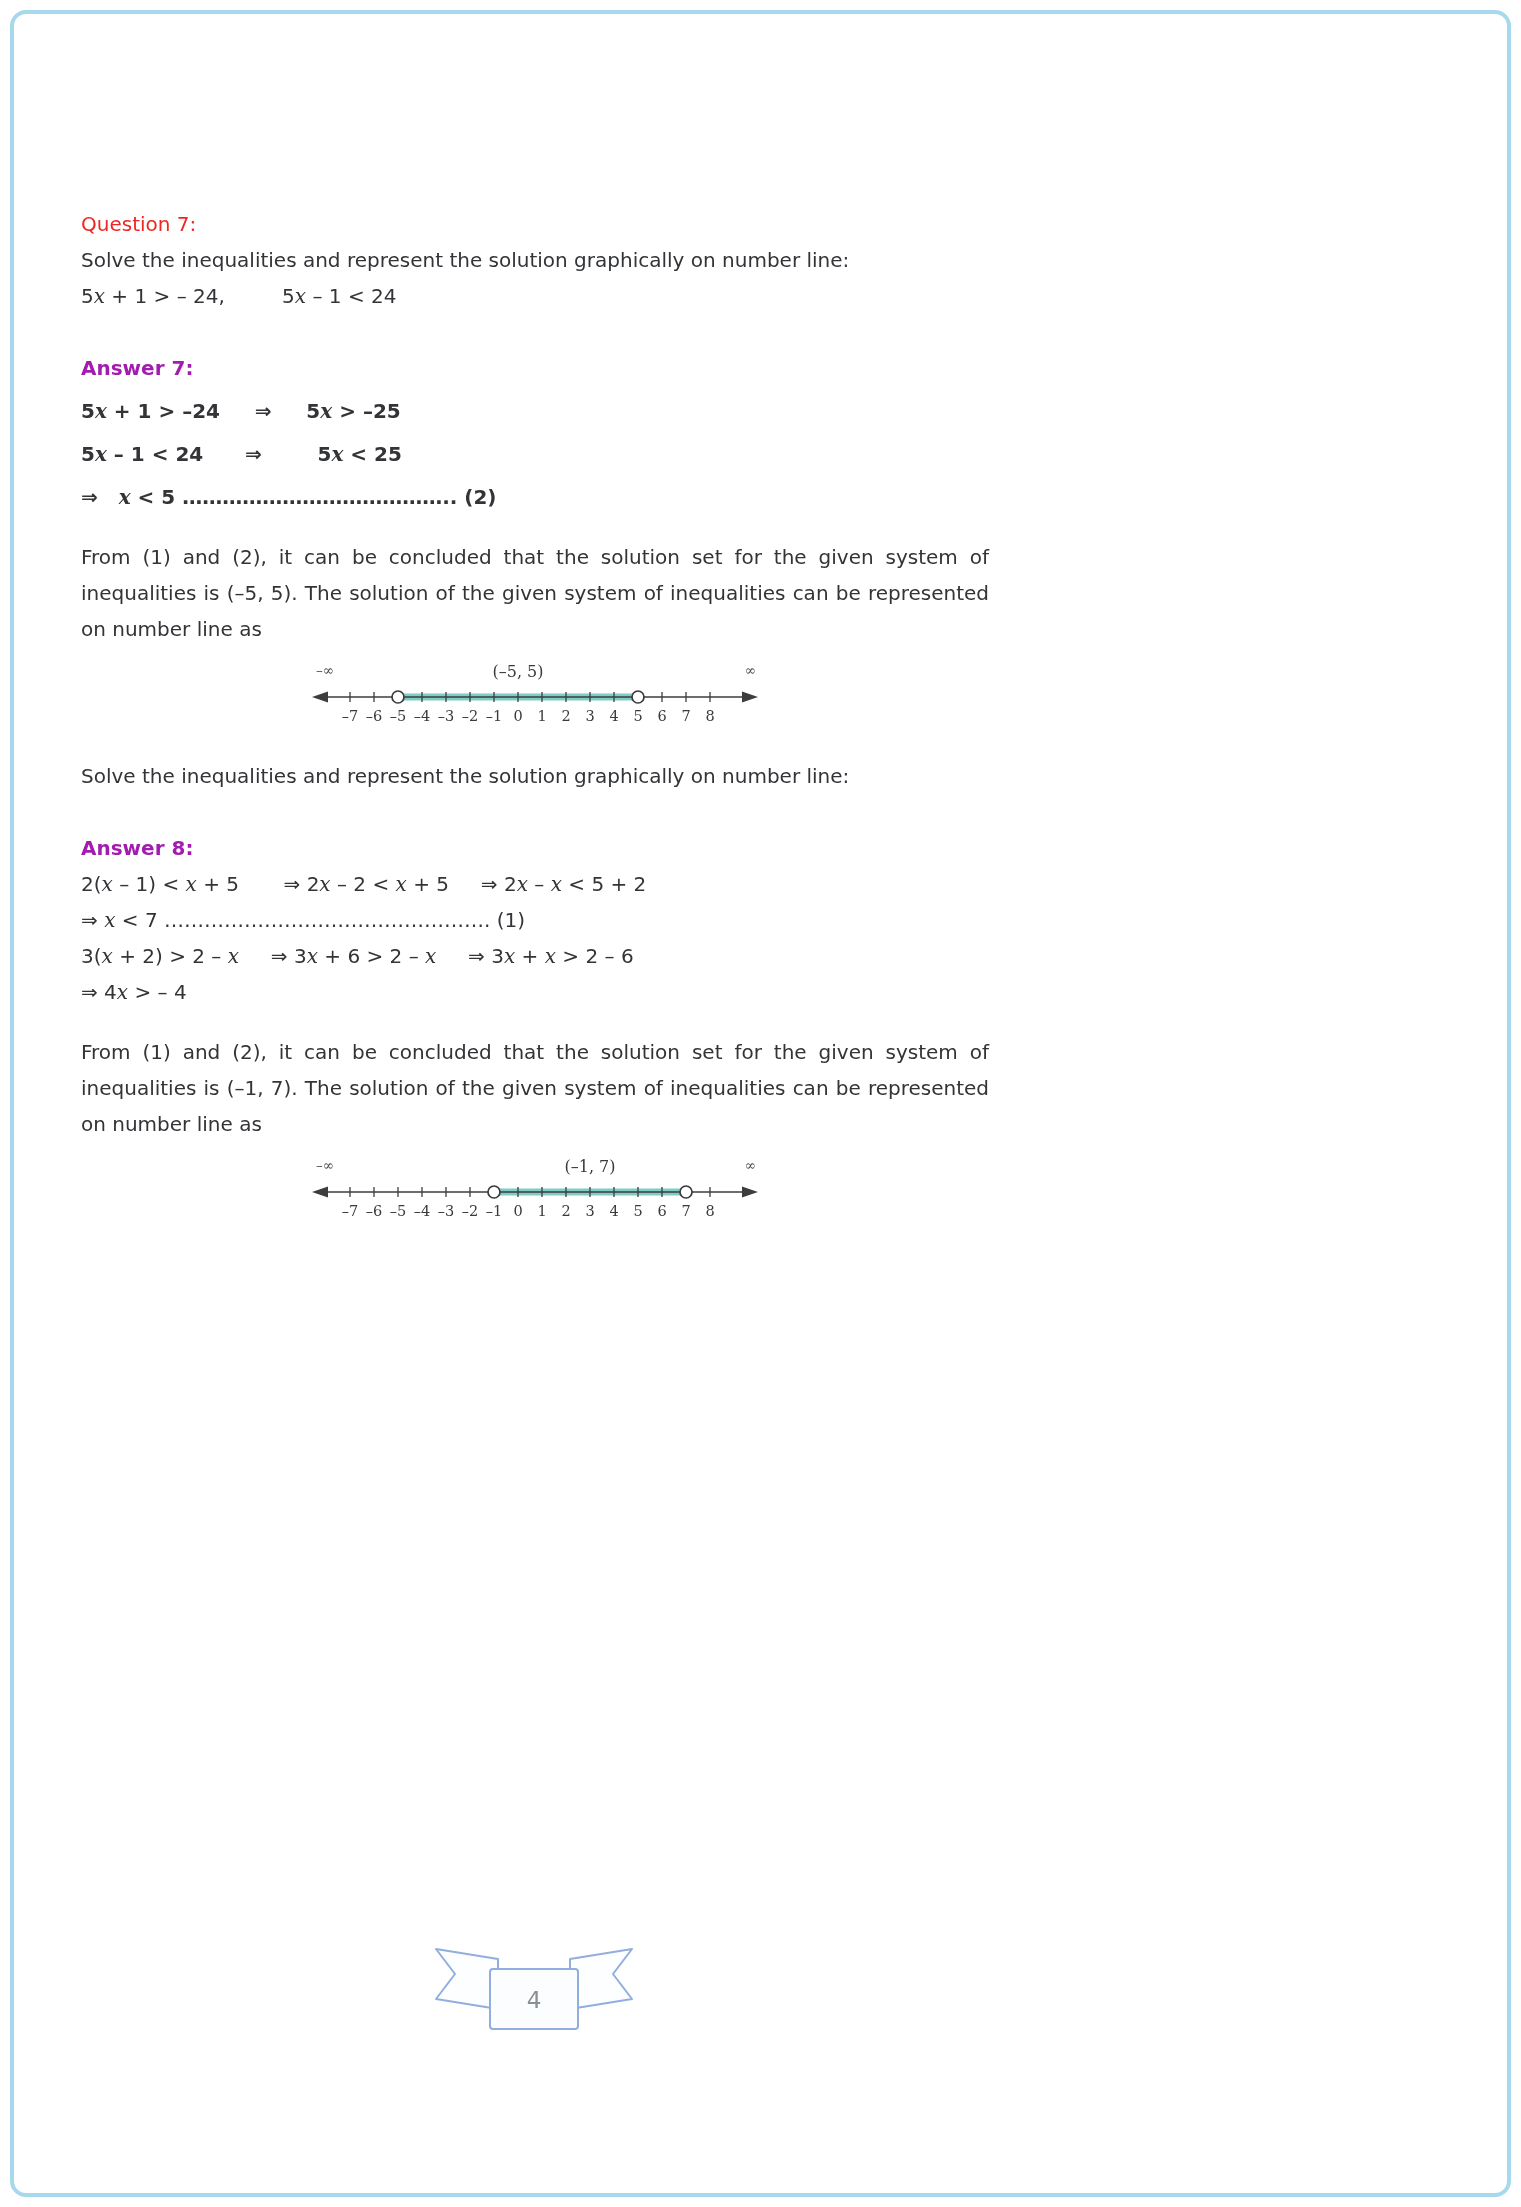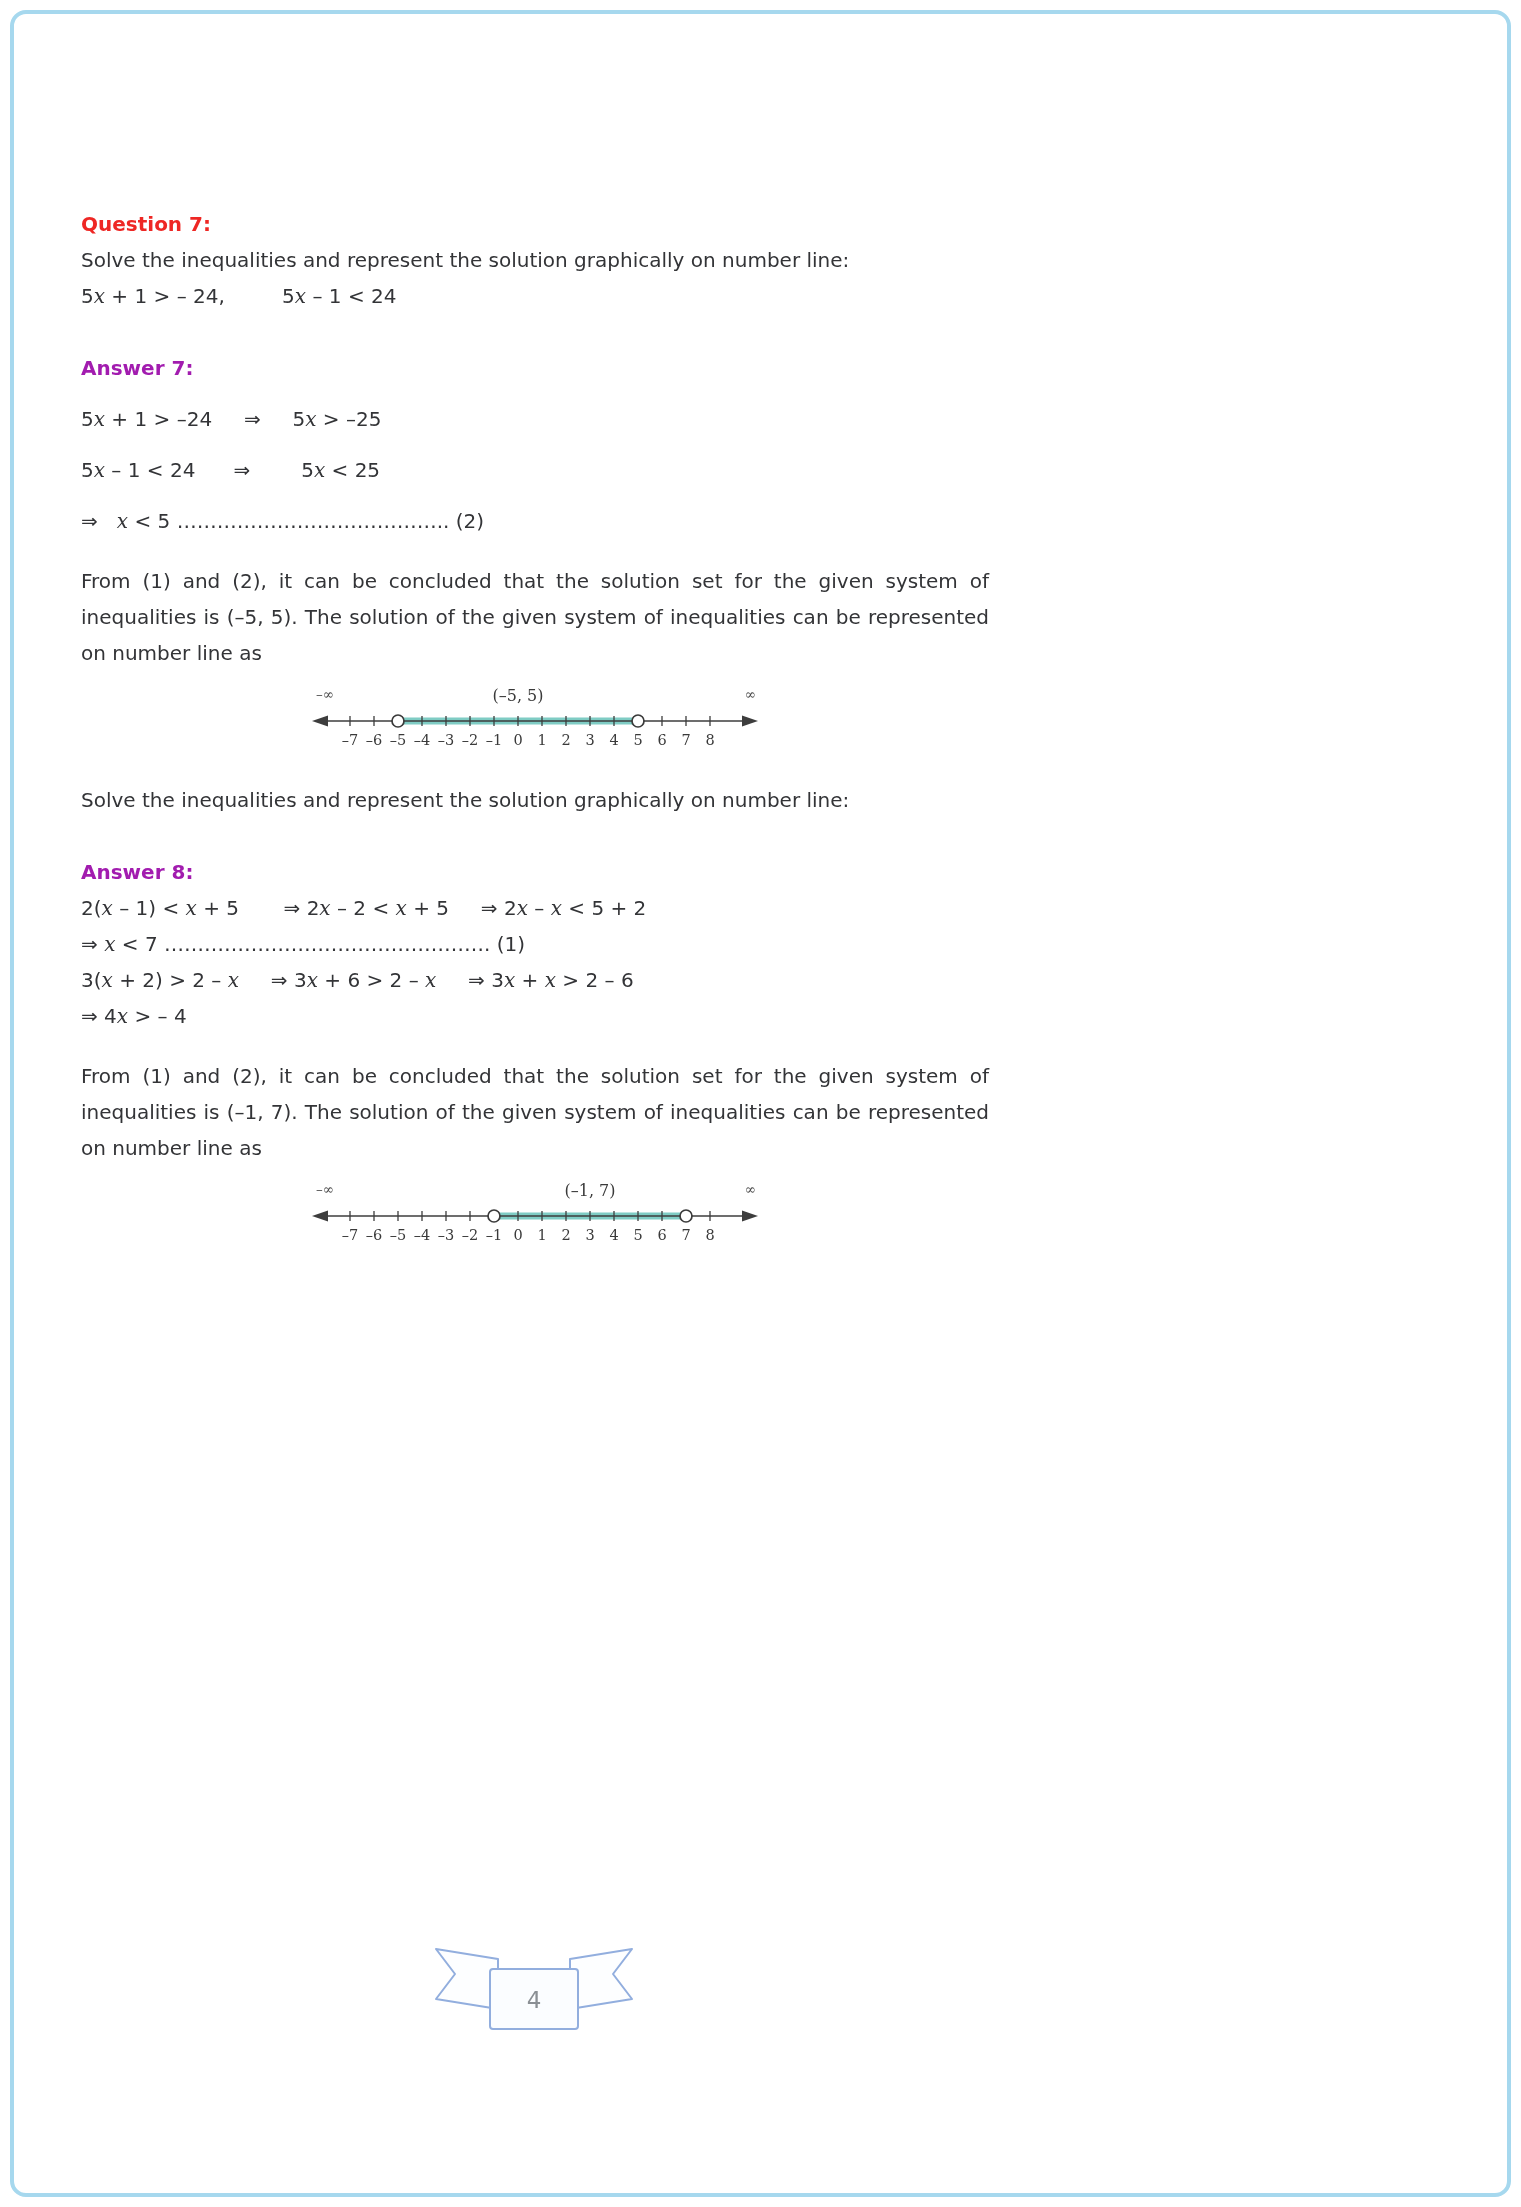--- a/index.html
+++ b/index.html
@@ -22,33 +22,33 @@
   .content {
     position: absolute;
     left: 81px;
     top: 0;
     width: 908px;
     font-size: 20px;
     line-height: 36px;
   }
   .q-heading {
     color: #ee2724;
-    font-weight: bold;
+    font-weight: normal;
     font-size: 20px;
     line-height: 36px;
   }
   .a-heading {
     color: #a21caf;
     font-weight: bold;
     font-size: 20px;
     line-height: 36px;
   }
   .first { margin-top: 206px; }
   .sect  { margin-top: 36px; }
-  .step  { margin-top: 15px; }
+  .step  { margin-top: 7px; font-weight: bold; }
   p { margin: 0; }
   .pre { white-space: pre-wrap; }
   .justify { text-align: justify; margin-top: 24px; }
   .math i { font-style: italic; font-family: "DejaVu Serif", "Liberation Serif", serif; }
   .numberline {
     width: 470px;
     margin: 12px auto 8px auto;
   }
   .ribbon {
     position: absolute;

